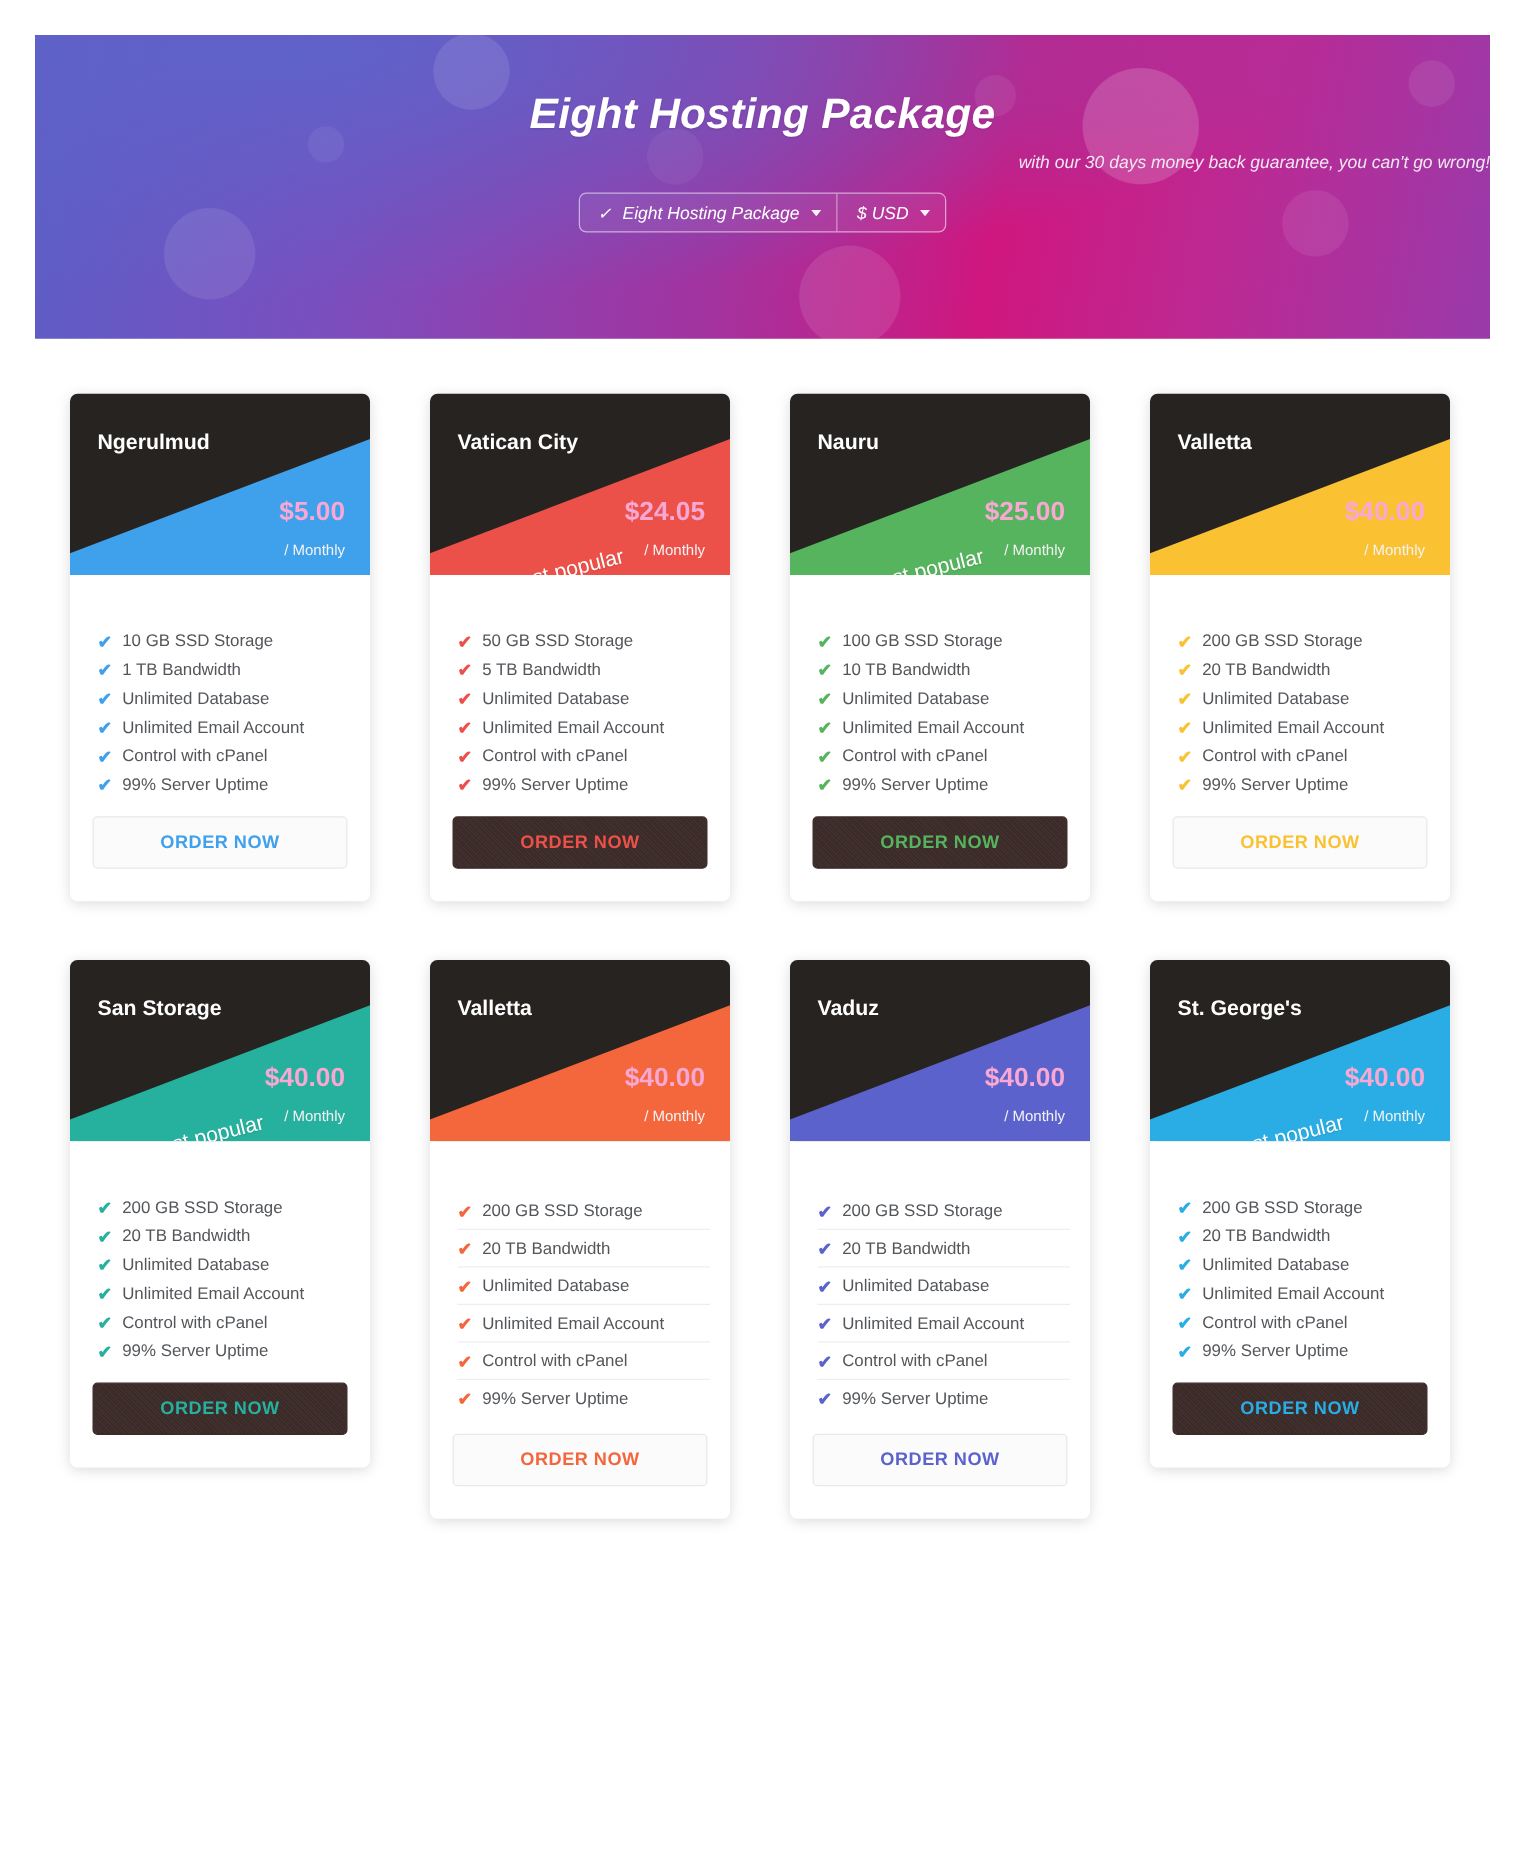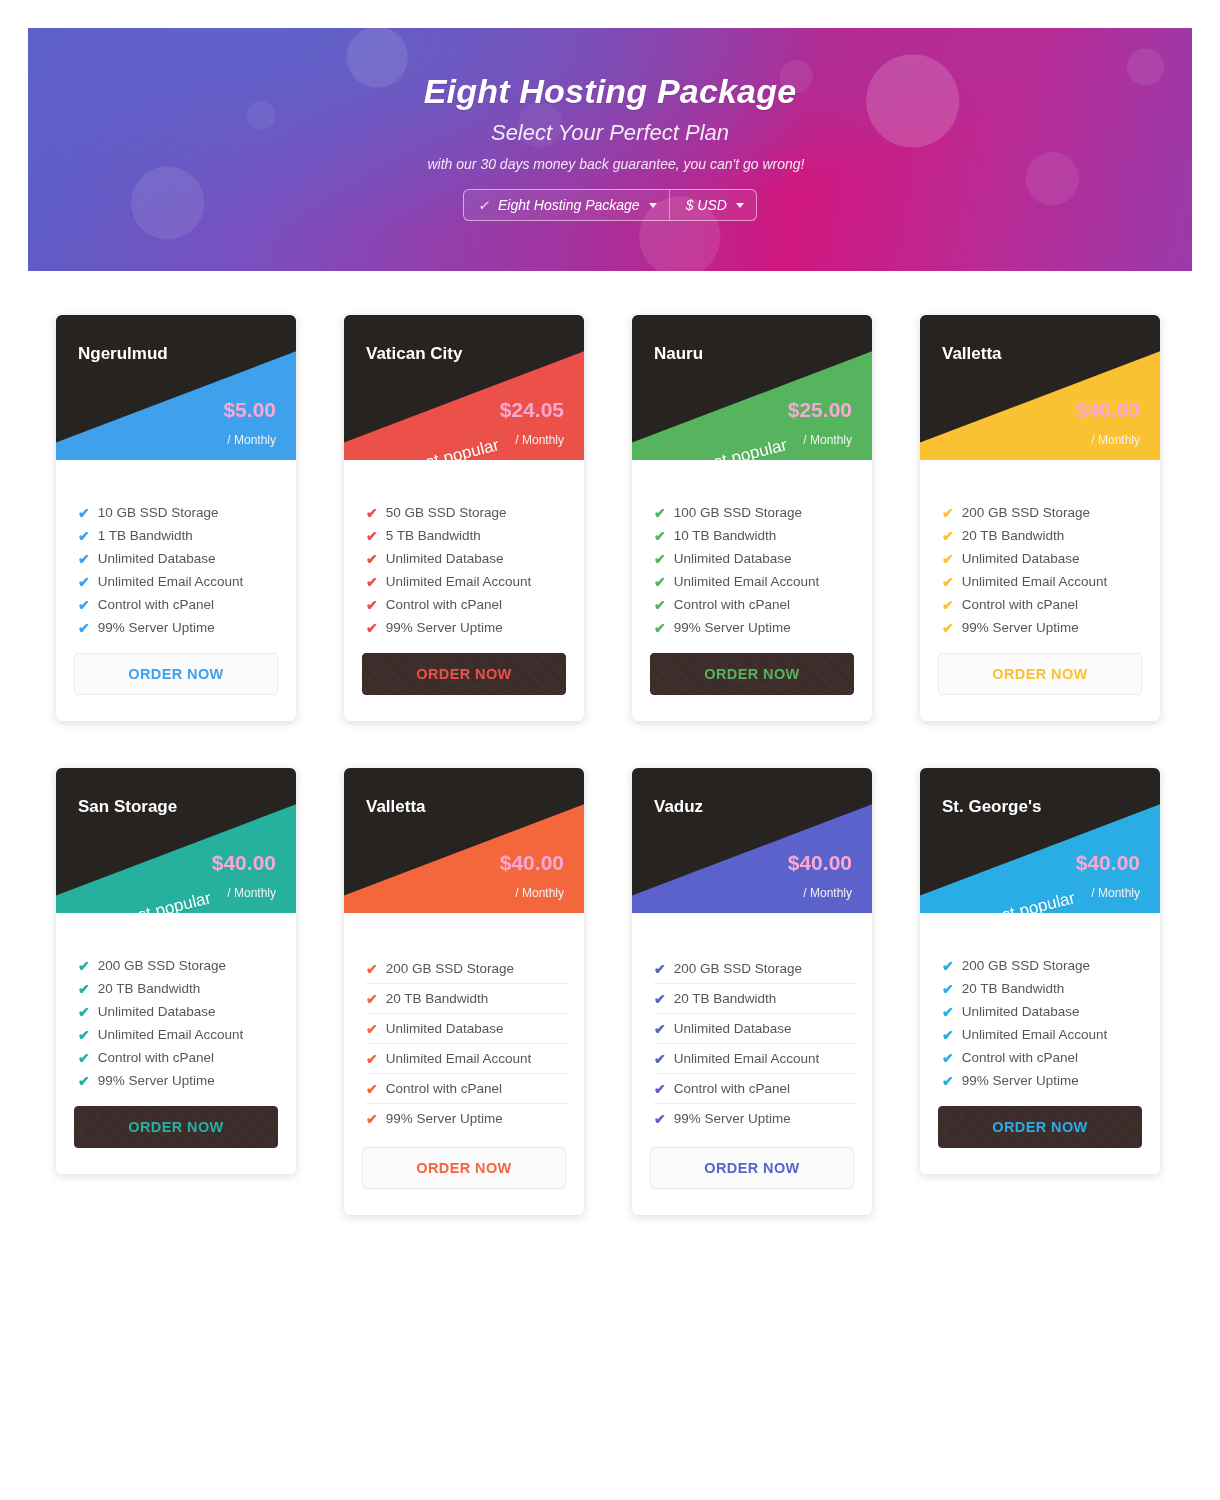--- a/index.html
+++ b/index.html
@@ -21,21 +21,21 @@
       radial-gradient(circle at 20% 36%, rgba(255,255,255,.06) 0 14px, rgba(255,255,255,0) 15px),
       radial-gradient(circle at 96% 16%, rgba(255,255,255,.08) 0 18px, rgba(255,255,255,0) 19px),
       radial-gradient(ellipse 120% 140% at 18% 6%, #5f62c9 0%, rgba(95,98,201,0) 58%),
       linear-gradient(100deg, #5b5fc7 0%, #7a4fbf 22%, #a3339f 48%, #d0177f 66%, #bb2a94 82%, #9a3aaa 100%);
     font-style: italic;
   }
   .hero-title { text-align:center; color:#fff; font-size:34px; font-weight:bold;
     letter-spacing:.2px; padding-top:44px; text-shadow:0 1px 2px rgba(0,0,0,.12); }
   .hero-sub { text-align:center; color:#f4eaf6; font-size:22px; font-weight:normal;
     margin-top:9px; }
-  .hero-note { text-align:center; color:#f3e6f3; font-size:14px; margin-top:10px;padding-left:12px; }
+  .hero-note { text-align:right; color:#f3e6f3; font-size:14px; margin-top:10px;padding-left:12px; }
 
   .selector-wrap { display:flex; justify-content:center; margin-top:17px; }
   .selector { display:flex; align-items:stretch; border:1px solid rgba(255,255,255,.55);
     border-radius:6px; height:32px; background:rgba(255,255,255,.06); }
   .sel-item { display:flex; align-items:center; gap:9px; padding:0 12px 0 14px;
     color:#fff; font-size:14px; cursor:pointer; }
   .sel-item.second { border-left:1px solid rgba(255,255,255,.45); padding-left:16px; }
   .sel-check { font-size:13px; }
   .caret { width:0;height:0;border-left:4.5px solid transparent;border-right:4.5px solid transparent;
     border-top:5px solid #fff; opacity:.95; }
@@ -77,21 +77,20 @@
     background-image:
       repeating-linear-gradient(45deg, rgba(255,255,255,.035) 0 1px, rgba(0,0,0,0) 1px 2px),
       repeating-linear-gradient(-45deg, rgba(0,0,0,.05) 0 1px, rgba(0,0,0,0) 1px 2px);
   }
 </style>
 </head>
 <body>
 
 <div class="hero">
   <div class="hero-title">Eight Hosting Package</div>
-  <div class="hero-sub">Select Your Perfect Plan</div>
   <div class="hero-note">with our 30 days money back guarantee, you can't go wrong!</div>
   <div class="selector-wrap">
     <div class="selector">
       <div class="sel-item">
         <span class="sel-check">✓</span>
         <span>Eight Hosting Package</span>
         <span class="caret"></span>
       </div>
       <div class="sel-item second">
         <span>$ USD</span>

